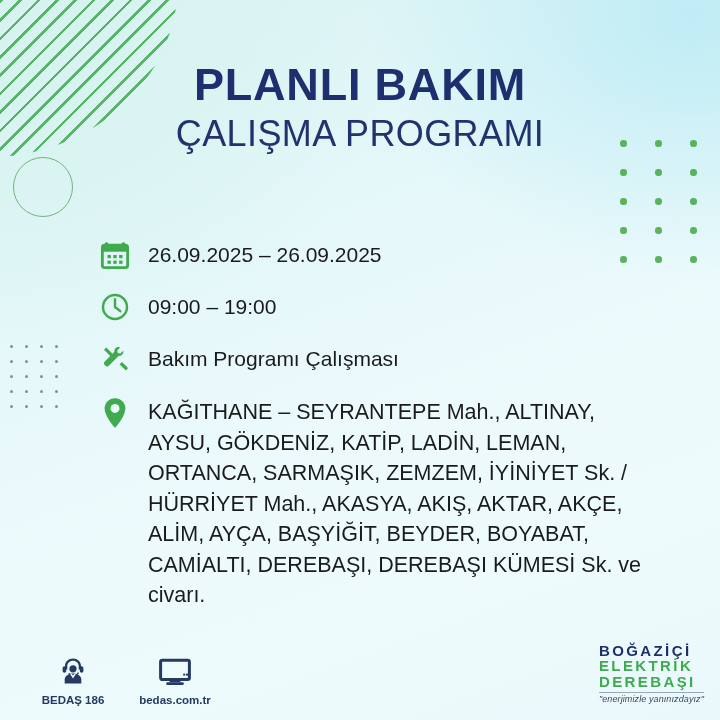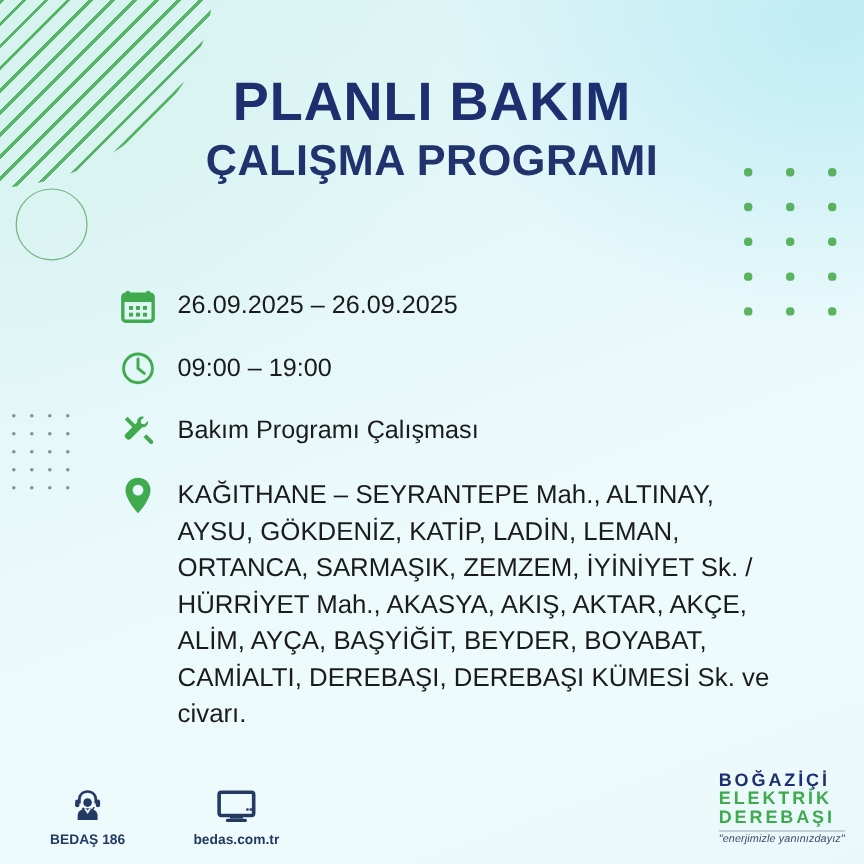--- a/index.html
+++ b/index.html
@@ -88,21 +88,21 @@
     font-size: 45px;
     font-weight: 700;
     letter-spacing: 0.8px;
     color: #1d2f6f;
     line-height: 1;
     white-space: nowrap;
   }
   #title-sub {
     margin-top: 9px;
     font-size: 36px;
-    font-weight: 700;
+    font-weight: 400;
     letter-spacing: 0.4px;
     color: #20336d;
     line-height: 1;
     white-space: nowrap;
   }
 
   
   #info {
     position: absolute;
     left: 100px; top: 238px;
@@ -136,21 +136,21 @@
     line-height: 1.42;
   }
 
   
   #footer {
     position: absolute;
     left: 30px;
     bottom: 14px;
     display: flex;
     align-items: flex-start;
-    gap: 38px;
+    gap: 16px;
   }
   .foot-item {
     width: 86px;
     text-align: center;
   }
   .foot-item .fico {
     height: 36px;
     display: flex;
     align-items: flex-end;
     justify-content: center;

